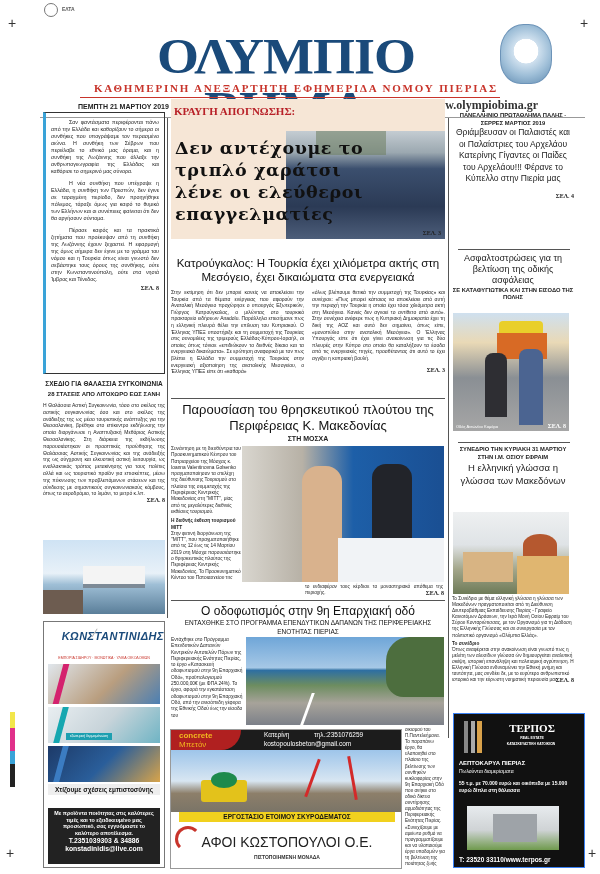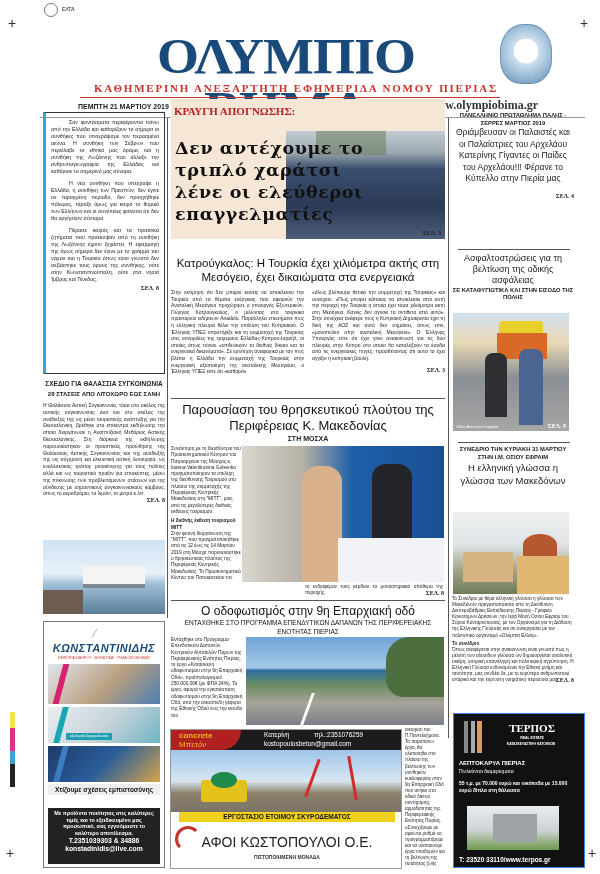--- a/index.html
+++ b/index.html
@@ -57,21 +57,21 @@
   <div class="sel">ΣΕΛ. 8</div>
 </div>
 <div class="photo" style="left:43px;top:540px;width:122px;height:74px;background:linear-gradient(180deg,#cfe3f4 0%,#e8f1f8 45%,#9fbfd6 60%,#5a7e99 100%)">
   <div class="abs" style="left:40px;top:26px;width:62px;height:22px;background:#f4f4f4;border-bottom:4px solid #7d8a96"></div>
   <div class="abs" style="left:0;top:50px;width:40px;height:24px;background:#6d5c50"></div>
 </div>
 <div class="col-rule-v" style="left:167px;top:118px;height:500px"></div>
 
 <div class="ad-k">
   <div class="abs" style="left:50px;top:4px;font-size:12px;color:#aaa">∕</div>
-  <div class="abs" style="left:0;top:20px;width:120px;text-align:center;font-size:11px;font-weight:bold;font-style:italic;color:#1a4a7a;letter-spacing:0.5px">ΚΩΝΣΤΑΝΤΙΝΙΔΗΣ</div>
+  <div class="abs" style="left:0;top:8px;width:120px;text-align:right;font-size:11px;font-weight:bold;font-style:italic;color:#1a4a7a;letter-spacing:0.5px">ΚΩΝΣΤΑΝΤΙΝΙΔΗΣ</div>
   <div class="abs" style="left:0;top:34px;width:120px;text-align:center;font-size:3.6px;color:#c8342b">ΕΜΠΟΡΙΑ ΣΙΔΗΡΟΥ · ΜΟΝΩΤΙΚΑ · ΥΛΙΚΑ ΟΙΚΟΔΟΜΩΝ</div>
   <div class="abs" style="left:4px;top:42px;width:112px;height:40px;background:linear-gradient(135deg,#e0e6ec,#b99e7f 55%,#4b7fb3)">
       <div class="abs" style="left:10px;top:0;width:6px;height:40px;background:#d4226e;transform:skewX(-15deg)"></div>
     </div>
   <div class="abs" style="left:4px;top:85px;width:112px;height:36px;background:linear-gradient(135deg,#e9eef1,#c8d4da 50%,#6fb4c4)">
       <div class="abs" style="left:10px;top:0;width:6px;height:36px;background:#16a7b0;transform:skewX(-15deg)"></div>
       <div class="abs" style="left:18px;top:26px;width:46px;height:7px;background:#1d9fb0;color:#fff;font-size:3.5px;line-height:7px;text-align:center">εξωτερική θερμομόνωση</div>
     </div>
   <div class="abs" style="left:4px;top:124px;width:112px;height:36px;background:linear-gradient(135deg,#1d3a68,#2a5e9a 50%,#d8a44a)">
       <div class="abs" style="left:10px;top:0;width:6px;height:36px;background:#3b7cc2;transform:skewX(-15deg)"></div>

